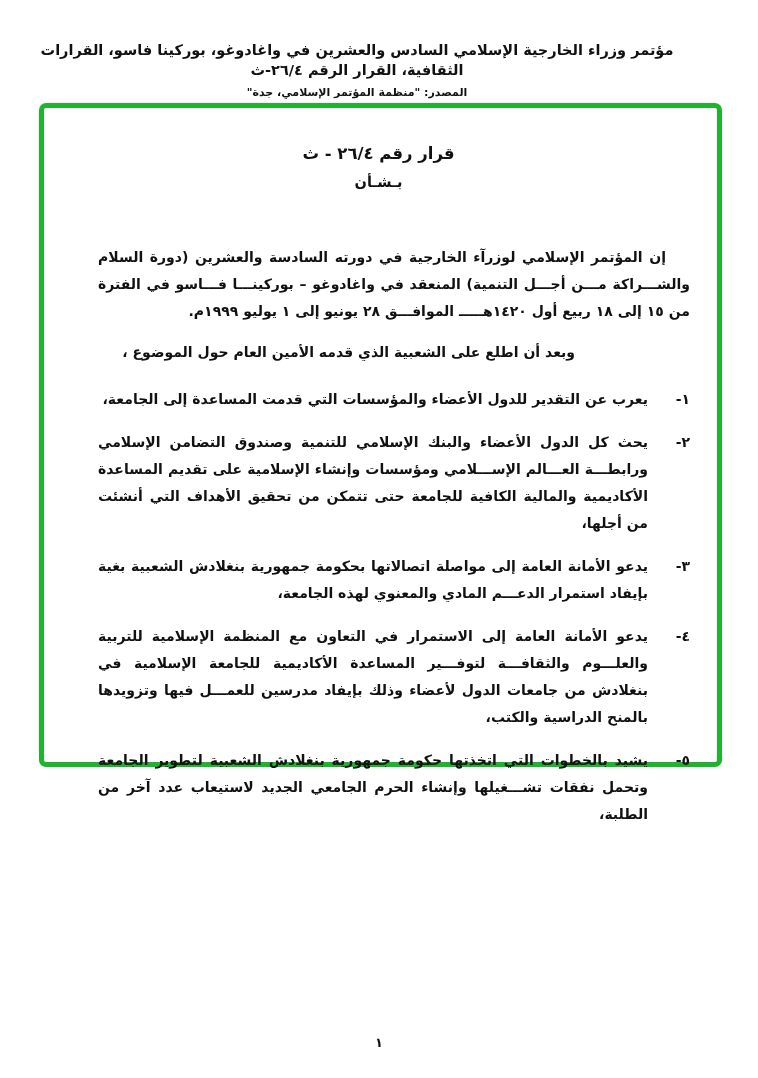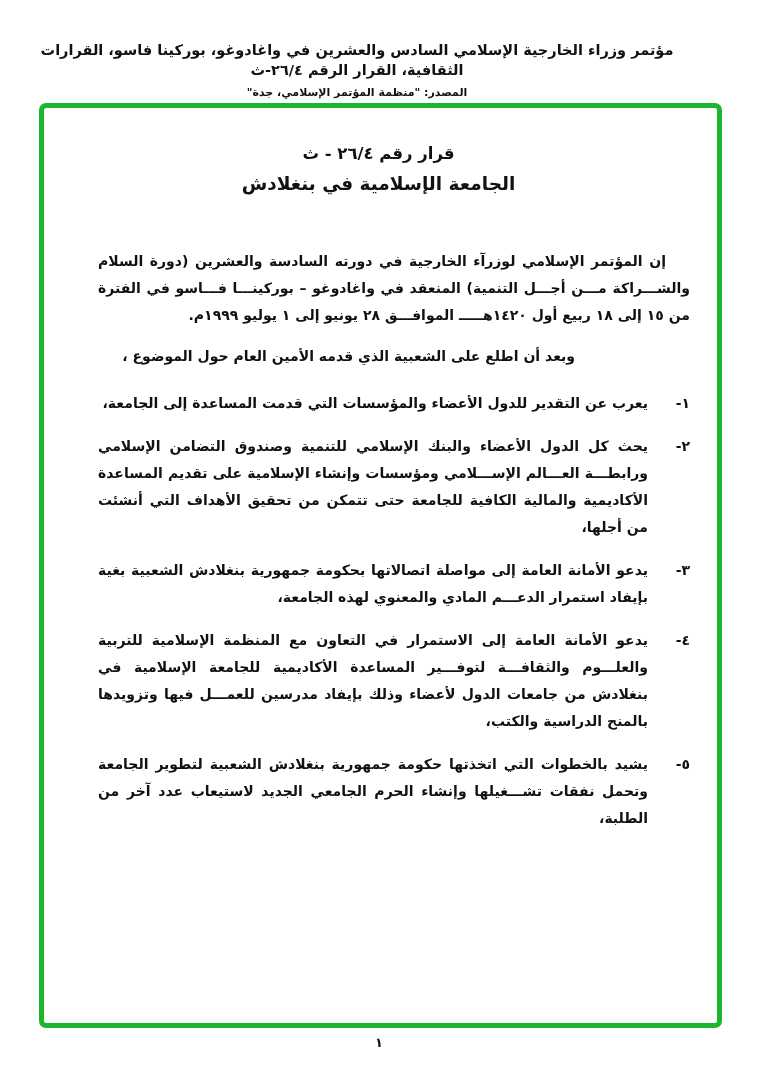--- a/index.html
+++ b/index.html
@@ -9,21 +9,21 @@
     font-family:"DejaVu Sans", sans-serif;
     direction:rtl;
   }
   
   .page-header{position:absolute;top:40px;left:0;width:714px;text-align:center;}
   .header-l1{font-size:14.5px;font-weight:bold;letter-spacing:0;line-height:20px;padding:0 14px;}
   .header-l2{font-size:11px;font-weight:bold;margin-top:6px;}
 
   
   .green-box{
-    position:absolute;left:39px;top:103px;width:683px;height:925px;
+    position:absolute;left:39px;top:103px;width:683px;height:664px;
     border:5px solid #1db52e;border-radius:7px;box-sizing:border-box;
     padding:30px 27px 0 23px;
   }
 
   .title-block{text-align:center;margin-top:6px;}
   .title-l1{font-size:16.5px;font-weight:bold;}
   .title-l2{font-size:14.5px;font-weight:bold;margin-top:11px;}
   .title-l3{font-size:18.5px;font-weight:bold;margin-top:10px;letter-spacing:-0.2px;}
 
   .doc-body{
@@ -51,21 +51,21 @@
 
 <div class="page-header">
   <div class="header-l1">مؤتمر وزراء الخارجية الإسلامي السادس والعشرين في واغادوغو، بوركينا فاسو، القرارات الثقافية، القرار الرقم ٢٦/٤-ث</div>
   <div class="header-l2">المصدر:  "منظمة المؤتمر الإسلامي، جدة"</div>
 </div>
 
 <div class="green-box">
 
   <div class="title-block">
     <div class="title-l1">قرار رقم ٢٦/٤ - ث</div>
-    <div class="title-l3">الجامعة الإسلامية في بنغلادش</div>
+    <div class="title-l2">بـشـأن</div>
   </div>
 
   <div class="doc-body">
     <p class="para indent-sm">إن المؤتمر الإسلامي لوزرآء الخارجية في دورته السادسة والعشرين (دورة السلام والشـــراكة مـــن أجـــل التنمية) المنعقد في واغادوغو – بوركينـــا فـــاسو في الفترة من ١٥ إلى ١٨ ربيع أول ١٤٢٠هـــــ الموافـــق ٢٨ يونيو إلى ١ يوليو ١٩٩٩م.</p>
     <p class="para indent-lg para-last">وبعد أن اطلع على الشعبية الذي قدمه الأمين العام حول الموضوع ،</p>
 
     <div class="item">
       <span class="num">١-</span>
       <span class="txt">يعرب عن التقدير للدول الأعضاء والمؤسسات التي قدمت المساعدة إلى الجامعة،</span>
     </div>

